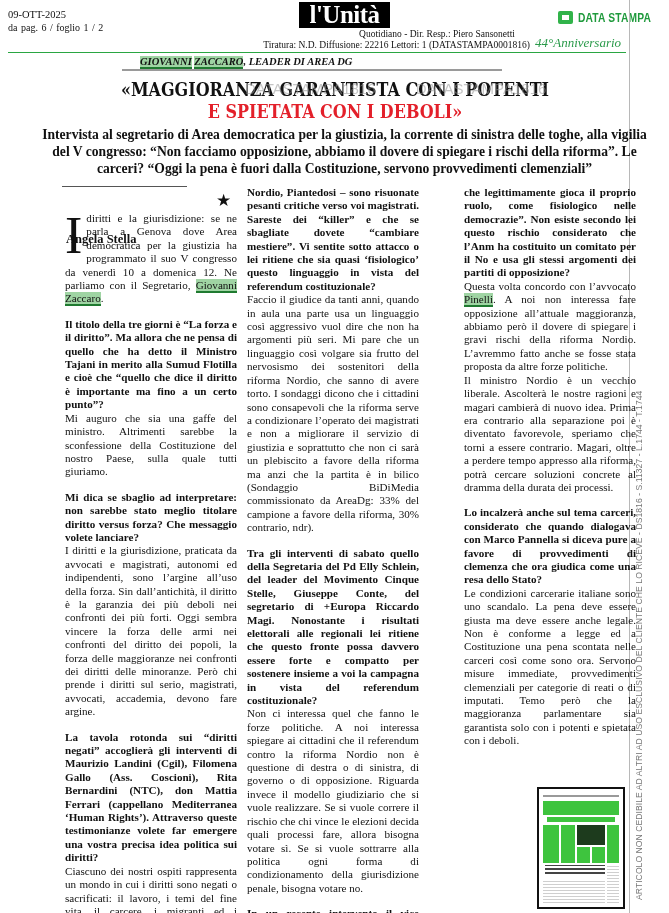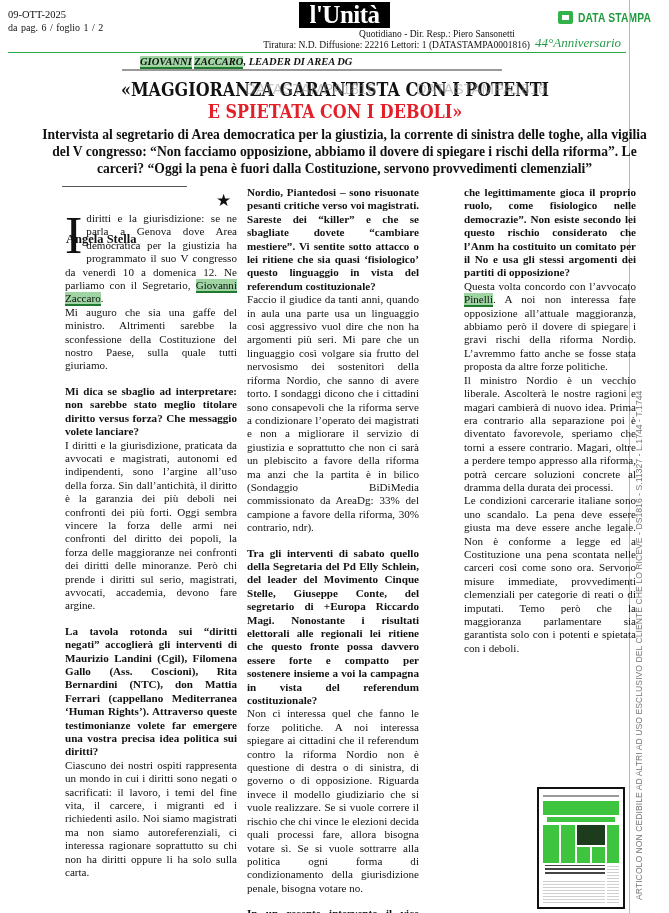--- a/index.html
+++ b/index.html
@@ -92,20 +92,21 @@
 <div class="abs summary">Intervista al segretario di Area democratica per la giustizia, la corrente di sinistra delle toghe, alla vigilia del V congresso: “Non facciamo opposizione, abbiamo il dovere di spiegare i rischi della riforma”. Le carceri? “Oggi la pena è fuori dalla Costituzione, servono provvedimenti clemenziali”</div>
 
 <div class="abs byline-rule"></div>
 <div class="abs byline">Angela Stella</div>
 <div class="abs star">★</div>
 
 <div class="col col1">
   <p>
     <span class="dropcap">I</span><span>diritti e la giurisdizione: se ne parla a Genova dove Area democratica per la giustizia ha programmato il suo V congresso da venerdì 10 a domenica 12. Ne parliamo con il Segretario, </span><span class="hl">Giovanni Zaccaro</span><span>.</span>
   </p>
+  <p class="q">Il titolo della tre giorni è “La forza e il diritto”. Ma allora che ne pensa di quello che ha detto il Ministro Tajani in merito alla Sumud Flotilla e cioè che “quello che dice il diritto è importante ma fino a un certo punto”?</p>
   <p>Mi auguro che sia una gaffe del ministro. Altrimenti sarebbe la sconfessione della Costituzione del nostro Paese, sulla quale tutti giuriamo.</p>
   <p class="q">Mi dica se sbaglio ad interpretare: non sarebbe stato meglio titolare diritto versus forza? Che messaggio volete lanciare?</p>
   <p>I diritti e la giurisdizione, praticata da avvocati e magistrati, autonomi ed indipendenti, sono l’argine all’uso della forza. Sin dall’antichità, il diritto è la garanzia dei più deboli nei confronti dei più forti. Oggi sembra vincere la forza delle armi nei confronti del diritto dei popoli, la forza delle maggioranze nei confronti dei diritti delle minoranze. Però chi prende i diritti sul serio, magistrati, avvocati, accademia, devono fare argine.</p>
   <p class="q">La tavola rotonda sui “diritti negati” accoglierà gli interventi di Maurizio Landini (Cgil), Filomena Gallo (Ass. Coscioni), Rita Bernardini (NTC), don Mattia Ferrari (cappellano Mediterranea ‘Human Rights’). Attraverso queste testimonianze volete far emergere una vostra precisa idea politica sui diritti?</p>
   <p>Ciascuno dei nostri ospiti rappresenta un mondo in cui i diritti sono negati o sacrificati: il lavoro, i temi del fine vita, il carcere, i migranti ed i richiedenti asilo. Noi siamo magistrati ma non siamo autoreferenziali, ci interessa ragionare soprattutto su chi non ha diritti oppure li ha solo sulla carta.</p>
 
 </div>
 
 <div class="col col2">
   <p class="q first">Nordio, Piantedosi – sono risuonate pesanti critiche verso voi magistrati. Sareste dei “killer” e che se sbagliate dovete “cambiare mestiere”. Vi sentite sotto attacco o lei ritiene che sia quasi ‘fisiologico’ questo linguaggio in vista del referendum costituzionale?</p>
@@ -116,20 +117,21 @@
     <span>In un recente intervento il vice presidente del </span>  
   </p>
 </div>
 
 <div class="col col3">
   <p class="q first">che legittimamente gioca il proprio ruolo, come fisiologico nelle democrazie”. Non esiste secondo lei questo rischio considerato che l’Anm ha costituito un comitato per il No e usa gli stessi argomenti dei partiti di opposizione?</p>
   <p>
     <span>Questa volta concordo con l’avvocato </span><span class="hl">Pinelli</span><span>. A noi non interessa fare opposizione all’attuale maggioranza, abbiamo però il dovere di spiegare i gravi rischi della riforma Nordio. L’avremmo fatto anche se fosse stata proposta da altre forze politiche.</span>
   </p>
   <p>Il ministro Nordio è un vecchio liberale. Ascolterà le nostre ragioni e magari cambierà di nuovo idea. Prima era contrario alla separazione poi è diventato favorevole, speriamo che torni a essere contrario. Magari, oltre a perdere tempo appresso alla riforma, potrà cercare soluzioni concrete al dramma della durata dei processi.</p>
+  <p class="q">Lo incalzerà anche sul tema carceri, considerato che quando dialogava con Marco Pannella si diceva pure a favore di provvedimenti di clemenza che ora giudica come una resa dello Stato?</p>
   <p>Le condizioni carcerarie italiane sono uno scandalo. La pena deve essere giusta ma deve essere anche legale. Non è conforme a legge ed a Costituzione una pena scontata nelle carceri così come sono ora. Servono misure immediate, provvedimenti clemenziali per categorie di reati o di imputati. Temo però che la maggioranza parlamentare sia garantista solo con i potenti e spietata con i deboli.</p>
 </div>
 
 <div class="abs side-text">ARTICOLO NON CEDIBILE AD ALTRI AD USO ESCLUSIVO DEL CLIENTE CHE LO RICEVE - DS1816 - S.11327 - L.1744 - T.1744</div>
 
 <div class="abs thumb">
   <div class="t-bar" style="left:4px;top:6px;width:76px;height:2px;background:#999"></div>
   <div class="t-bar" style="left:4px;top:12px;width:76px;height:14px"></div>
   <div class="t-bar" style="left:8px;top:28px;width:68px;height:5px"></div>
   <div class="t-bar" style="left:4px;top:36px;width:16px;height:38px"></div>

